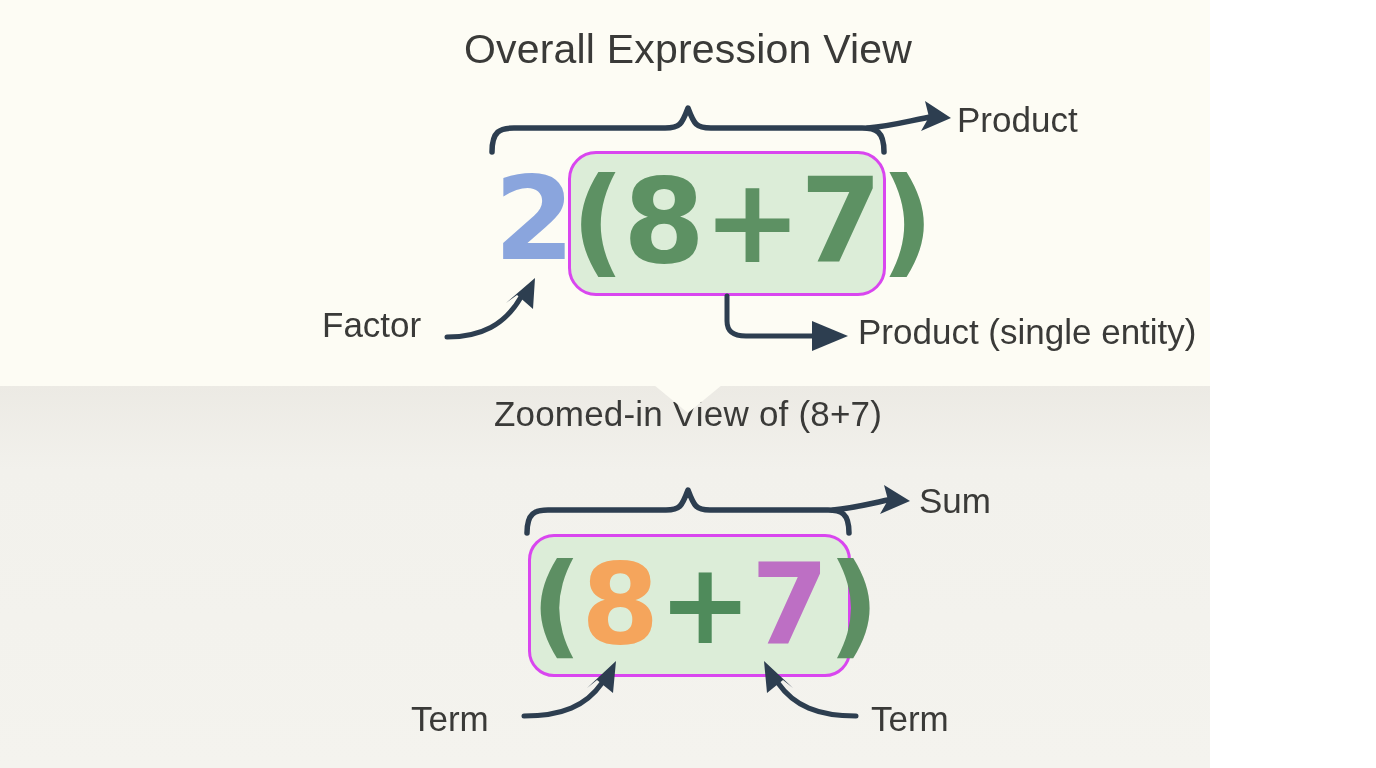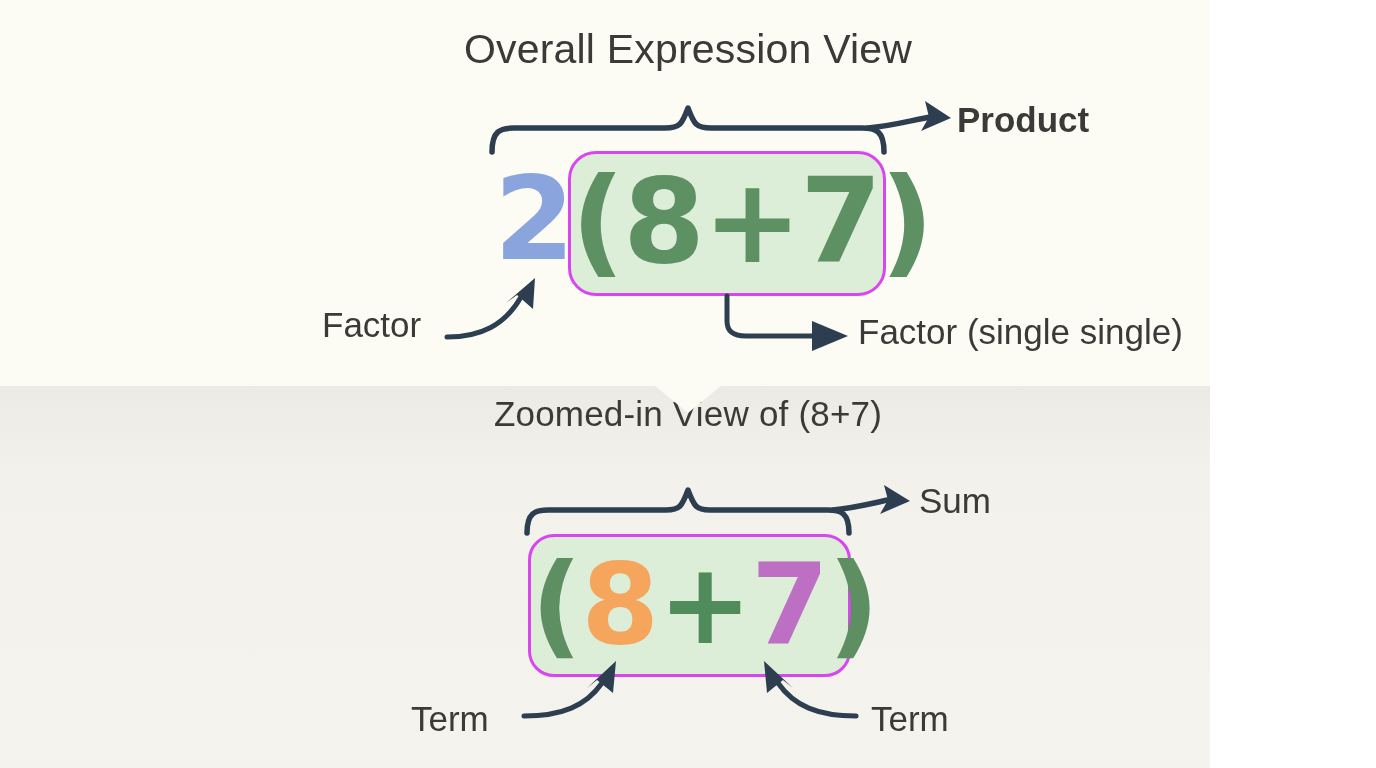--- a/index.html
+++ b/index.html
@@ -124,21 +124,21 @@
   .term-seven { color: #bd6fc4; }
 
   
   .label {
     position: absolute;
     color: #3a3a38;
     font-size: 35px;
     font-weight: 400;
     white-space: nowrap;
   }
-  #label-product      { left: 957px;  top: 100px; font-weight: bold; }
+  #label-product      { left: 957px;  top: 100px; }
   #label-factor-left  { left: 322px;  top: 305px; }
   #label-factor-right { left: 858px;  top: 312px; }
   #label-sum          { left: 919px;  top: 481px; }
   #label-term-left    { left: 411px;  top: 699px; }
   #label-term-right   { left: 871px;  top: 699px; }
 
   
   #annotations {
     position: absolute;
     left: 0;
@@ -190,21 +190,21 @@
       <span class="paren">(</span>
       <span class="term-eight">8</span>
       <span class="plus-sign">+</span>
       <span class="term-seven">7</span>
       <span class="paren">)</span>
     </span>
   </div>
 
   <div class="label" id="label-product">Product</div>
   <div class="label" id="label-factor-left">Factor</div>
-  <div class="label" id="label-factor-right">Factor (single single)</div>
+  <div class="label" id="label-factor-right">Product (single entity)</div>
   <div class="label" id="label-sum">Sum</div>
   <div class="label" id="label-term-left">Term</div>
   <div class="label" id="label-term-right">Term</div>
 
   <svg id="annotations" viewBox="0 0 1376 768">
 
     <g>
       <path class="stroke" d="M 492,152
                               C 492,131 500,128 514,128
                               L 665,128

